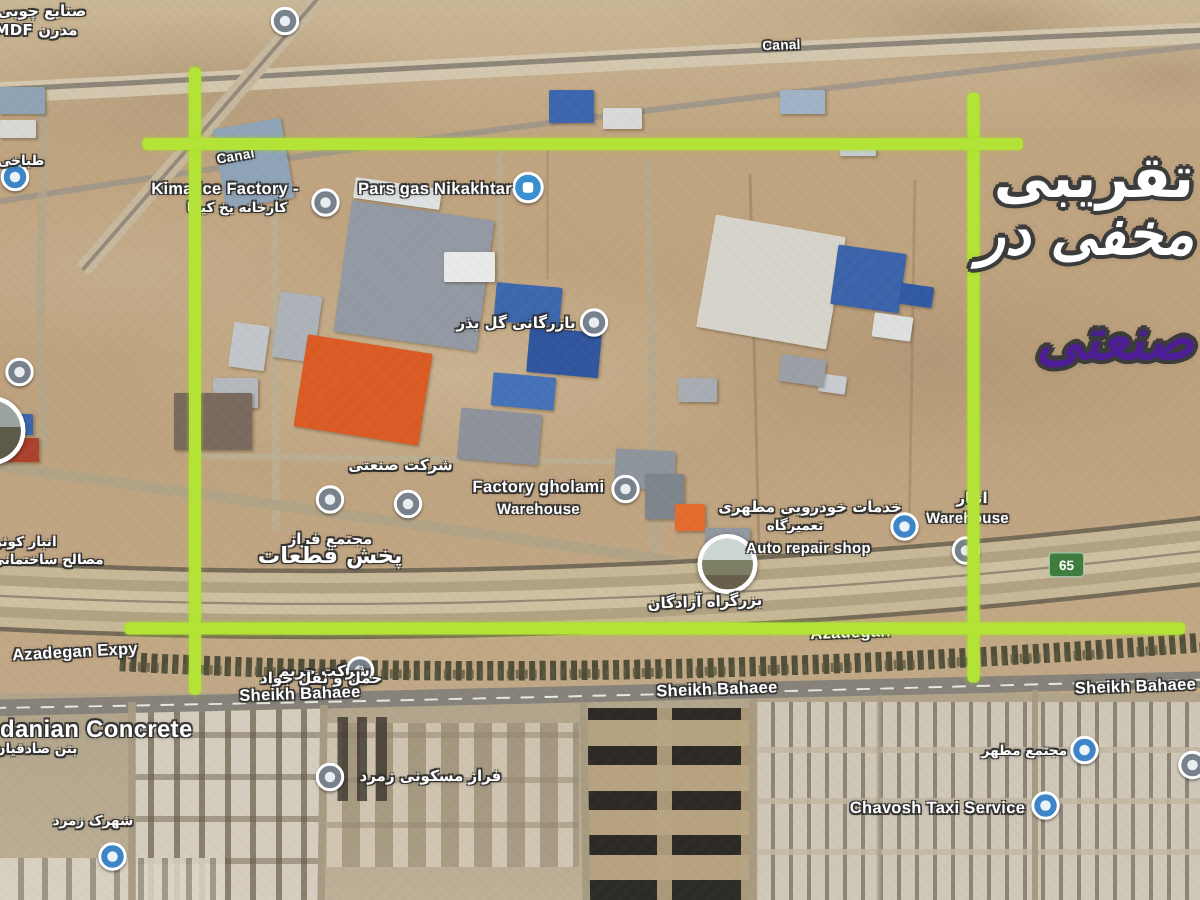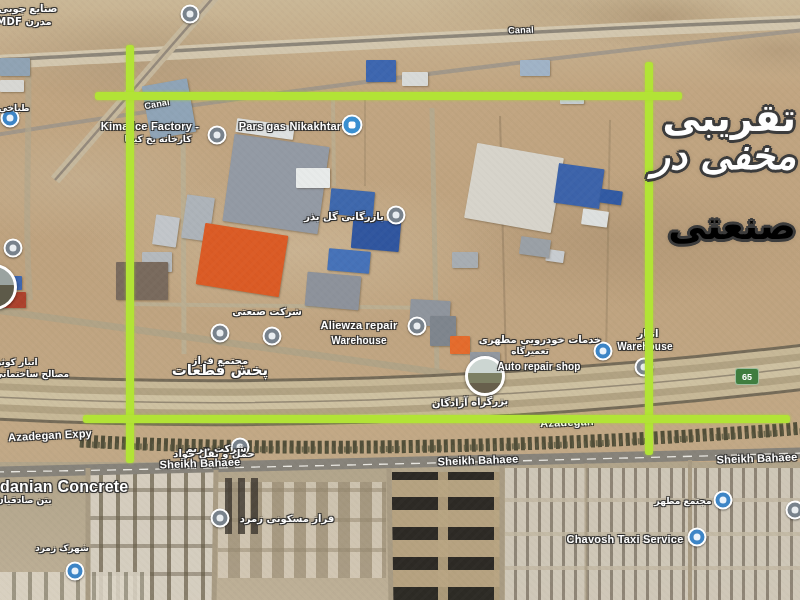--- a/index.html
+++ b/index.html
@@ -61,21 +61,21 @@
     box-shadow:0 1px 2px rgba(0,0,0,.45);}
   .pin.gas::after{content:'';position:absolute;inset:5px;background:#fff;border-radius:2px;}
   .pin.photo{width:34px;height:34px;border:3px solid #fff;box-shadow:0 1px 3px rgba(0,0,0,.5);
     background:linear-gradient(180deg,#ccd6d2 0 42%,#7c7f63 42% 72%,#675f4c 72% 100%);}
   .pin.photohalf{width:40px;height:40px;border:3px solid #fff;box-shadow:0 1px 3px rgba(0,0,0,.5);
     background:linear-gradient(180deg,#9aa3a0 0 45%,#5d5a49 45% 100%);}
   .annot-line{position:absolute;background:#b2e336;border-radius:3px;z-index:40;
     box-shadow:0 0 3px rgba(168,220,40,.75);}
   #route-shield{position:absolute;left:699px;top:368px;width:22px;height:15px;z-index:22;
     background:#3f7d3f;border-radius:3px;color:#fff;font-size:9px;font-weight:700;
-    display:flex;align-items:center;justify-content:center;border:1px solid rgba(255,255,255,.5);margin-left:36px;}
+    display:flex;align-items:center;justify-content:center;border:1px solid rgba(255,255,255,.5);}
   #overlay-text{z-index:50;pointer-events:none;}
   .ovl{position:absolute;right:4px;white-space:nowrap;direction:rtl;text-align:right;
     font-family:"DejaVu Sans",sans-serif;font-weight:700;font-size:38px;color:#fff;
     text-shadow:-2px -2px 0 #3c3c3c,2px -2px 0 #3c3c3c,-2px 2px 0 #3c3c3c,2px 2px 0 #3c3c3c,
                  0 3px 0 #3c3c3c,0 -3px 0 #3c3c3c,3px 0 0 #3c3c3c,-3px 0 0 #3c3c3c,0 0 6px rgba(0,0,0,.4);}
   #grain{position:absolute;inset:0;z-index:15;pointer-events:none;opacity:.5;
     background:
       repeating-linear-gradient(45deg, rgba(0,0,0,.025) 0 2px, transparent 2px 5px),
       repeating-linear-gradient(-45deg, rgba(255,255,255,.03) 0 3px, transparent 3px 7px);}
 </style>
@@ -189,21 +189,21 @@
       <div class="lbl rtl" style="left: 14px; top: 108px; font-size: 9px; transform: translate(-50%, -50%);">طباخی</div>
       <div class="lbl" style="left: 157px; top: 104px; font-size: 9px; transform: translate(-50%, -50%) rotate(-10deg);">Canal</div>
       <div class="lbl" style="left: 521px; top: 30px; font-size: 9px; transform: translate(-50%, -50%) rotate(-2deg);">Canal</div>
       <div class="lbl" style="left: 150px; top: 126px; font-size: 11px; transform: translate(-50%, -50%);">Kima Ice Factory -</div>
       <div class="lbl rtl" style="left: 158px; top: 139px; font-size: 9px; transform: translate(-50%, -50%);">کارخانه یخ کیما</div>
       <div class="lbl" style="left: 290px; top: 126px; font-size: 11px; transform: translate(-50%, -50%);">Pars gas Nikakhtar</div>
       <div class="lbl rtl" style="left: 344px; top: 216px; font-size: 10px; transform: translate(-50%, -50%);">بازرگانی گل بذر</div>
       <div class="lbl rtl" style="left: 267px; top: 311px; font-size: 10px; transform: translate(-50%, -50%);">شرکت صنعتی</div>
       <div class="lbl rtl" style="left: 220px; top: 360px; font-size: 10px; transform: translate(-50%, -50%);">مجتمع فراز</div>
       <div class="lbl rtl" style="left: 220px; top: 370px; font-size: 15px; transform: translate(-50%, -50%); text-align: right;">پخش قطعات</div>
-      <div class="lbl" style="left: 359px; top: 325px; font-size: 11px; transform: translate(-50%, -50%);">Aliewza repair</div>
+      <div class="lbl" style="left: 359px; top: 325px; font-size: 11px; transform: translate(-50%, -50%);">Factory gholami</div>
       <div class="lbl" style="left: 359px; top: 340px; font-size: 10px; transform: translate(-50%, -50%);">Warehouse</div>
       <div class="lbl rtl" style="left: 540px; top: 339px; font-size: 10px; transform: translate(-50%, -50%); text-align: right;">خدمات خودرویی مطهری</div>
       <div class="lbl rtl" style="left: 530px; top: 351px; font-size: 9px; transform: translate(-50%, -50%);">تعمیرگاه</div>
       <div class="lbl" style="left: 539px; top: 366px; font-size: 10px; transform: translate(-50%, -50%);">Auto repair shop</div>
       <div class="lbl rtl" style="left: 648px; top: 333px; font-size: 10px; transform: translate(-50%, -50%);">انبار</div>
       <div class="lbl" style="left: 645px; top: 346px; font-size: 10px; transform: translate(-50%, -50%);">Warehouse</div>
       <div class="lbl rtl" style="left: 470px; top: 402px; font-size: 10px; transform: translate(-50%, -50%) rotate(-2deg);">بزرگراه آزادگان</div>
       <div class="lbl" style="left: 567px; top: 422px; font-size: 11px; transform: translate(-50%, -50%) rotate(-2deg);">Azadegan</div>
       <div class="lbl" style="left: 50px; top: 435px; font-size: 11px; transform: translate(-50%, -50%) rotate(-3deg);">Azadegan Expy</div>
       <div class="lbl rtl" style="left: 216px; top: 448px; font-size: 10px; transform: translate(-50%, -50%);">شرکت حریم</div>
@@ -223,15 +223,15 @@
   <div id="route-shield">65</div>
   <div id="annot">
       <div class="annot-line" style="left: 126px; top: 45px; width: 8px; height: 418px; background: rgb(178, 227, 54);"></div>
       <div class="annot-line" style="left: 645px; top: 62px; width: 8px; height: 393px; background: rgb(178, 227, 54);"></div>
       <div class="annot-line" style="left: 95px; top: 92px; width: 587px; height: 8px; background: rgb(178, 227, 54);"></div>
       <div class="annot-line" style="left: 83px; top: 415px; width: 707px; height: 8px; background: rgb(178, 227, 54);"></div>
     </div>
   <div id="overlay-text">
       <div class="ovl" style="top: 96px; color: rgb(255, 255, 255); margin-left: 28px;">تقریبی</div>
       <div class="ovl" style="top: 134px; color: rgb(255, 255, 255); font-style: italic;">مخفی در</div>
-      <div class="ovl" style="top: 204px; color: #000000;">صنعتی</div>
+      <div class="ovl" style="top: 204px; color: #4c1d95; font-style: italic;">صنعتی</div>
     </div>
 </div>
 
 </body></html>

